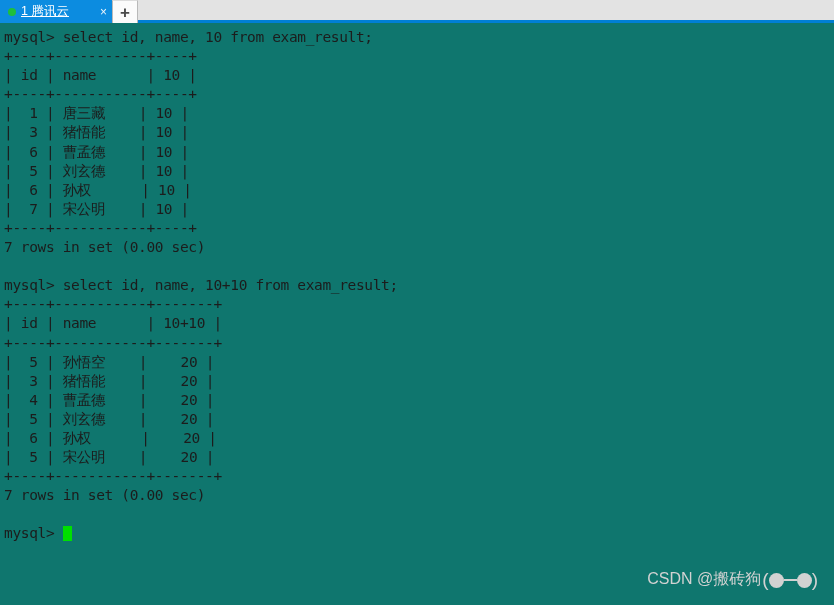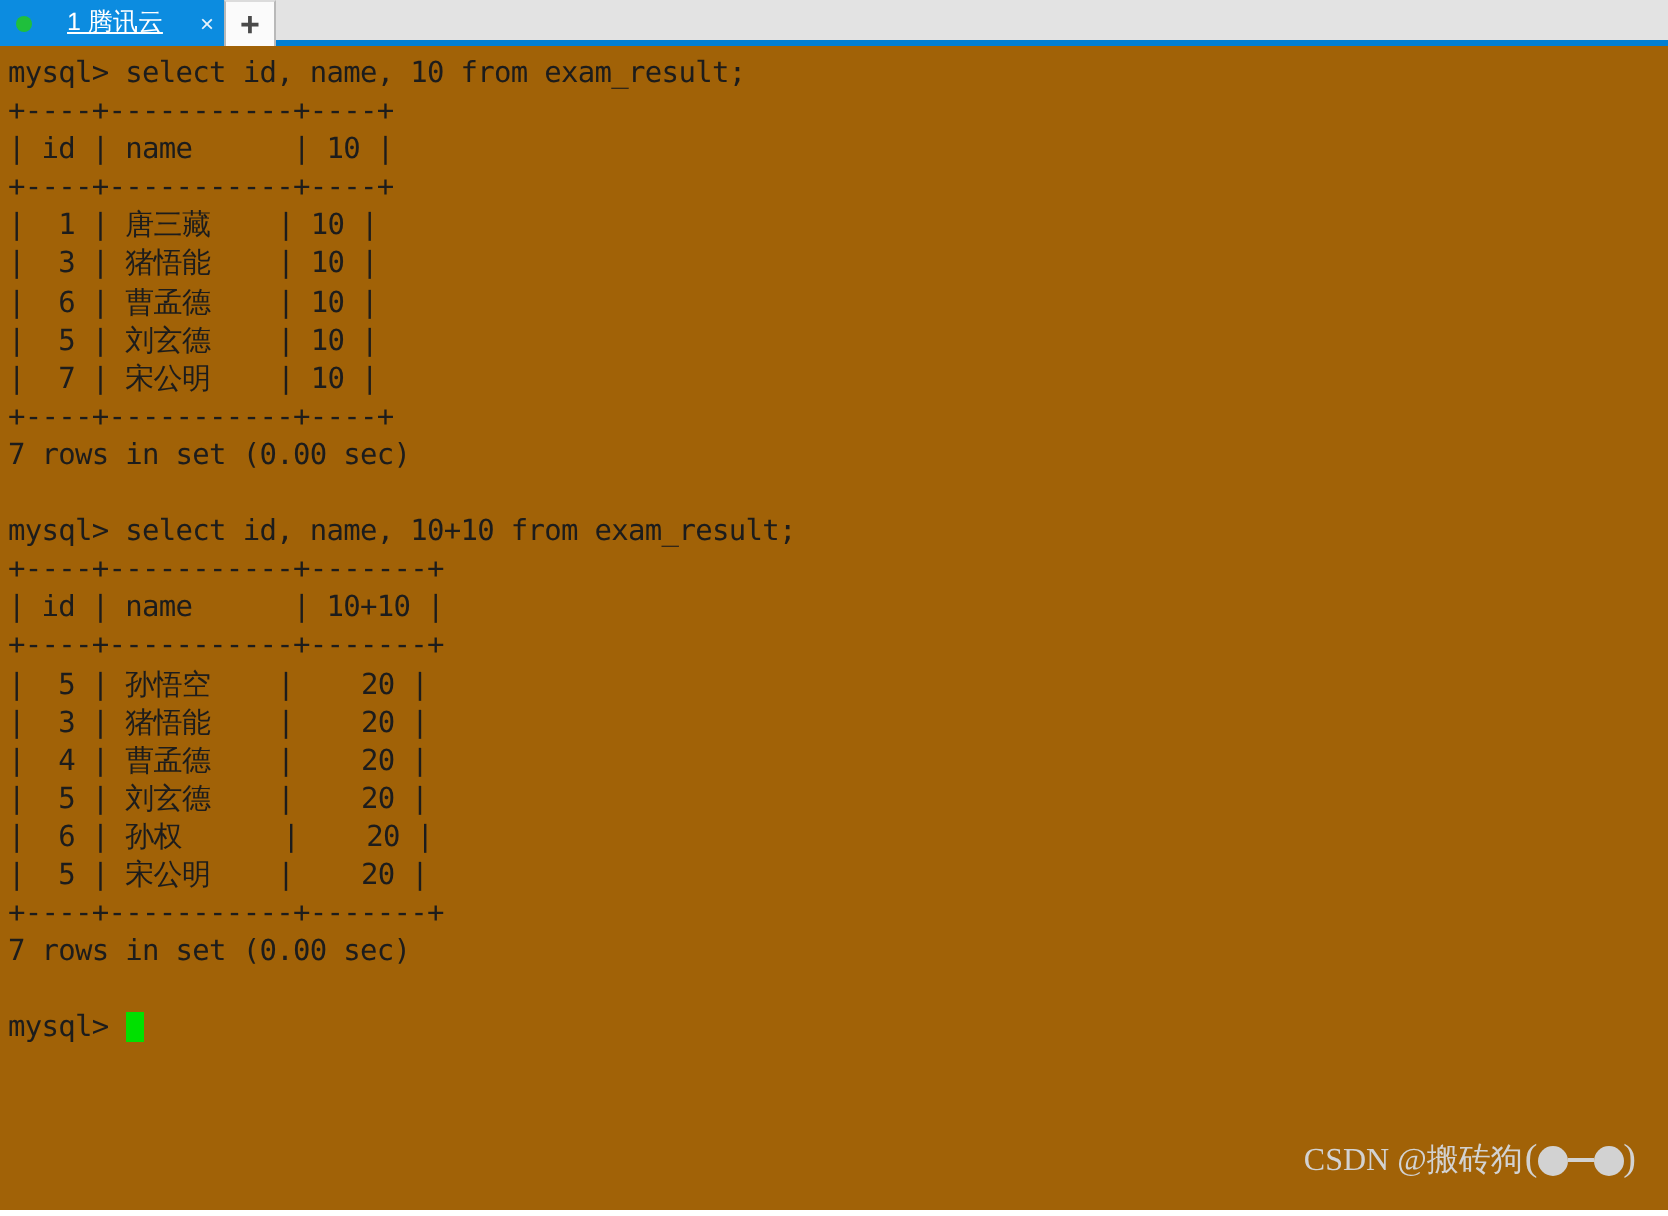--- a/index.html
+++ b/index.html
@@ -15,21 +15,20 @@
   }
 
   
   .tabstrip {
     position: relative;
     height: 23px;
     background: #f9a8d4;
     display: flex;
     align-items: stretch;
     box-sizing: border-box;
-    text-align: center;
   }
   .tabstrip::after {
     content: "";
     position: absolute;
     left: 0; right: 0; bottom: 0;
     height: 3px;
     background: #007fd4;
   }
   .tab {
     position: relative;
@@ -87,21 +86,21 @@
     line-height: 1;
   }
   .tabstrip-filler {
     flex: 1 1 auto;
     background: #e3e3e3;
   }
 
   
   .terminal {
     position: relative;
-    background: #a16207;
+    background: #0f766e;
     color: #1c1c1c;
     padding: 5px 16px 0 4px;
     height: 582px;
     box-sizing: border-box;
   }
   .term-line {
     font-family: "DejaVu Sans Mono", "Liberation Mono", monospace;
     font-size: 14.5px;
     line-height: 19.1px;
     height: 19.1px;
@@ -117,24 +116,24 @@
     background: #00e000;
     vertical-align: -3px;
   }
 
   
   .watermark {
     position: absolute;
     right: 16px;
     bottom: 14px;
     color: #d2d2d2;
-    font-family: Liberation Serif, serif;
+    font-family: Liberation Sans, sans-serif;
     font-size: 16px;
     display: flex;
-    align-items: flex-end;
+    align-items: flex-start;
     white-space: nowrap;
     user-select: none;
   }
   .wm-text { margin-right: 1px; }
   .wm-face {
     display: inline-flex;
     align-items: center;
   }
   .wm-paren { font-size: 19px; color: #d2d2d2; }
   .wm-eye {
@@ -167,20 +166,21 @@
 <div class="terminal">
   <div id="term-body">
       <div class="term-line">mysql&gt; select id, name, 10 from exam_result;</div>
       <div class="term-line">+----+-----------+----+</div>
       <div class="term-line">| id | name      | 10 |</div>
       <div class="term-line">+----+-----------+----+</div>
       <div class="term-line">|  1 | 唐三藏    | 10 |</div>
       <div class="term-line">|  3 | 猪悟能    | 10 |</div>
       <div class="term-line">|  6 | 曹孟德    | 10 |</div>
       <div class="term-line">|  5 | 刘玄德    | 10 |</div>
+      <div class="term-line">|  6 | 孙权      | 10 |</div>
       <div class="term-line">|  7 | 宋公明    | 10 |</div>
       <div class="term-line">+----+-----------+----+</div>
       <div class="term-line">7 rows in set (0.00 sec)</div>
       <div class="term-line blank">&nbsp;</div>
       <div class="term-line">mysql&gt; select id, name, 10+10 from exam_result;</div>
       <div class="term-line">+----+-----------+-------+</div>
       <div class="term-line">| id | name      | 10+10 |</div>
       <div class="term-line">+----+-----------+-------+</div>
       <div class="term-line">|  5 | 孙悟空    |    20 |</div>
       <div class="term-line">|  3 | 猪悟能    |    20 |</div>

